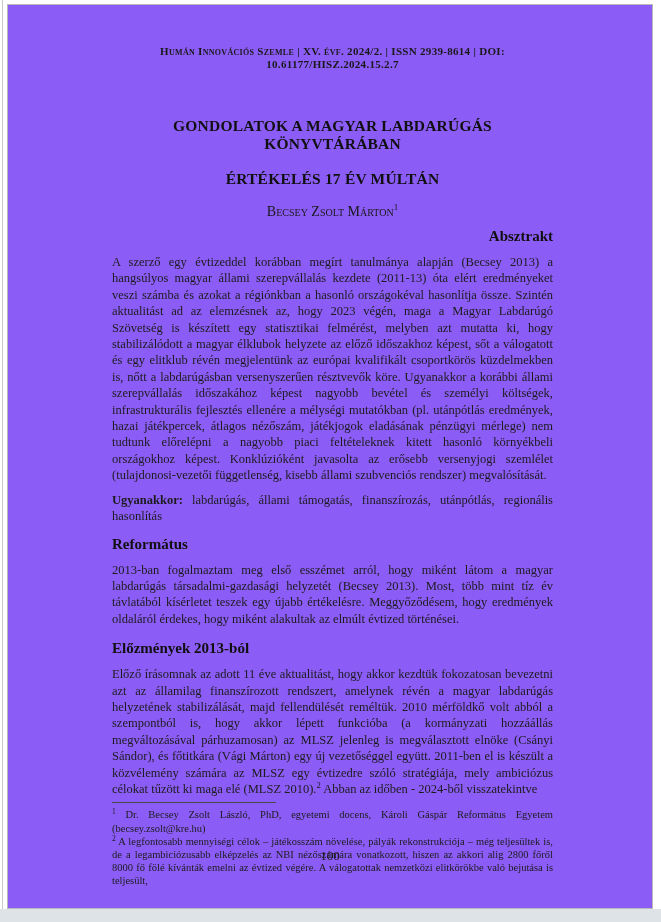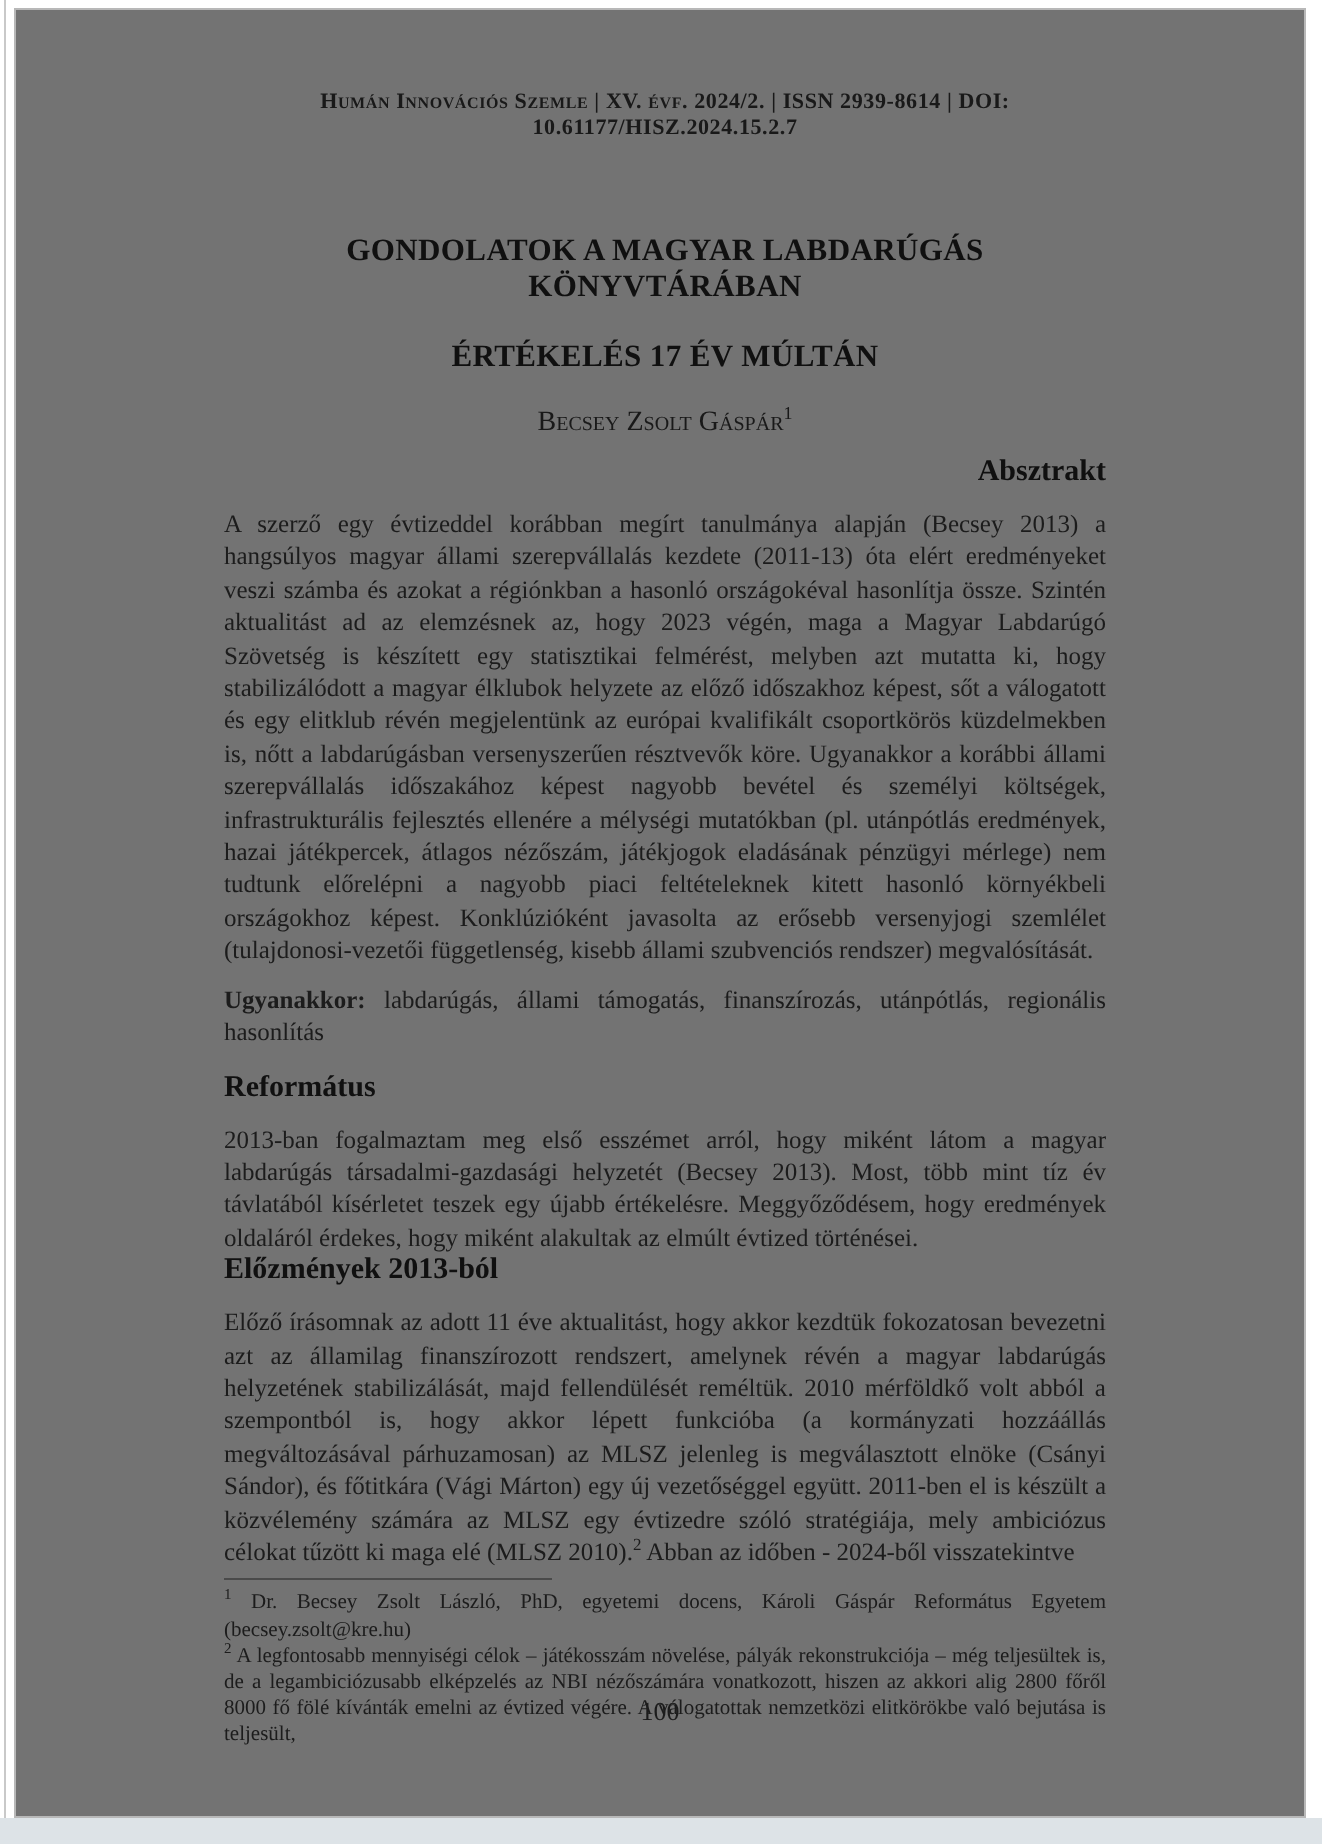--- a/index.html
+++ b/index.html
@@ -6,21 +6,21 @@
   body {
     width:661px; height:922px; position:relative;
     background:#ffffff; overflow:hidden;
     font-family:"Liberation Serif","DejaVu Serif",serif;
     color:#1c1c1c;
   }
   .left-frame-line { position:absolute; left:2px; top:0; width:1px; height:909px; background:#c9c9c9; }
   .page-shadow-strip { position:absolute; left:0; top:909px; width:661px; height:13px; background:#dde3e7; }
   .page {
     position:absolute; left:7px; top:4px; width:646px; height:905px;
-    box-sizing:border-box; background:#737373; border:1px solid #b8b8b8;
+    box-sizing:border-box; background:#8b5cf6; border:1px solid #b8b8b8;
     padding:0 99px 0 104px; overflow:hidden;
   }
   .journal-header {
     margin-top:40px; text-align:center;
     font-variant:small-caps; font-weight:bold;
     font-size:11px; letter-spacing:0.3px; color:#191919;
     line-height:13px;
   }
   .article-title {
     text-align:center; font-weight:bold; font-size:15.5px;
@@ -29,21 +29,21 @@
   .title-line-1 { margin-top:46px; }
   .title-line-2 { margin-top:17px; }
   .author-line {
     text-align:center; font-variant:small-caps; font-size:14px;
     margin-top:13px; color:#191919; line-height:16px;
   }
   sup.ref { font-size:9px; vertical-align:super; line-height:0; font-variant:normal; }
   h2 { font-size:15px; font-weight:bold; color:#101010; margin:0; line-height:17px; }
   .h-absztrakt  { margin-top:8px;text-align:right; }
   .h-bevezetes  { margin-top:11px; }
-  .h-elozmenyek { }
+  .h-elozmenyek { margin-top:13px; }
   p.body-par {
     margin:9px 0 0 0; font-size:12.5px; line-height:16.4px;
     text-align:justify; text-justify:inter-word; color:#1c1c1c;
   }
   p.body-par sup.ref { font-size:8.5px; }
   p.keywords-par { margin-top:8px; }
   .footnote-block { margin-top:5px; }
   .footnote-rule { width:164px; height:0; border:0; border-top:1px solid #4a4a4a; margin:0 0 5px 0; }
   p.fn {
     margin:0; font-size:10.5px; line-height:13.2px;
@@ -62,21 +62,21 @@
 <div class="left-frame-line"></div>
 
 <div class="page">
 
   <div class="journal-header">Humán Innovációs Szemle | XV. évf. 2024/2. | ISSN 2939-8614 | DOI: 10.61177/HISZ.2024.15.2.7</div>
 
   <div class="article-title title-line-1">GONDOLATOK A MAGYAR LABDARÚGÁS KÖNYVTÁRÁBAN</div>
 
   <div class="article-title title-line-2">ÉRTÉKELÉS 17 ÉV MÚLTÁN</div>
 
-  <div class="author-line"><span>Becsey Zsolt Gáspár</span><sup class="ref">1</sup></div>
+  <div class="author-line"><span>Becsey Zsolt Márton</span><sup class="ref">1</sup></div>
 
   <h2 class="h-absztrakt">Absztrakt</h2>
 
   <p class="body-par">A szerző egy évtizeddel korábban megírt tanulmánya alapján (Becsey 2013) a hangsúlyos magyar állami szerepvállalás kezdete (2011-13) óta elért eredményeket veszi számba és azokat a régiónkban a hasonló országokéval hasonlítja össze. Szintén aktualitást ad az elemzésnek az, hogy 2023 végén, maga a Magyar Labdarúgó Szövetség is készített egy statisztikai felmérést, melyben azt mutatta ki, hogy stabilizálódott a magyar élklubok helyzete az előző időszakhoz képest, sőt a válogatott és egy elitklub révén megjelentünk az európai kvalifikált csoportkörös küzdelmekben is, nőtt a labdarúgásban versenyszerűen résztvevők köre. Ugyanakkor a korábbi állami szerepvállalás időszakához képest nagyobb bevétel és személyi költségek, infrastrukturális fejlesztés ellenére a mélységi mutatókban (pl. utánpótlás eredmények, hazai játékpercek, átlagos nézőszám, játékjogok eladásának pénzügyi mérlege) nem tudtunk előrelépni a nagyobb piaci feltételeknek kitett hasonló környékbeli országokhoz képest. Konklúzióként javasolta az erősebb versenyjogi szemlélet (tulajdonosi-vezetői függetlenség, kisebb állami szubvenciós rendszer) megvalósítását.</p>
 
   <p class="body-par keywords-par"><b class="kw-label">Ugyanakkor:</b><span> labdarúgás, állami támogatás, finanszírozás, utánpótlás, regionális hasonlítás</span></p>
 
   <h2 class="h-bevezetes">Református</h2>
 
   <p class="body-par">2013-ban fogalmaztam meg első esszémet arról, hogy miként látom a magyar labdarúgás társadalmi-gazdasági helyzetét (Becsey 2013). Most, több mint tíz év távlatából kísérletet teszek egy újabb értékelésre. Meggyőződésem, hogy eredmények oldaláról érdekes, hogy miként alakultak az elmúlt évtized történései.</p>

